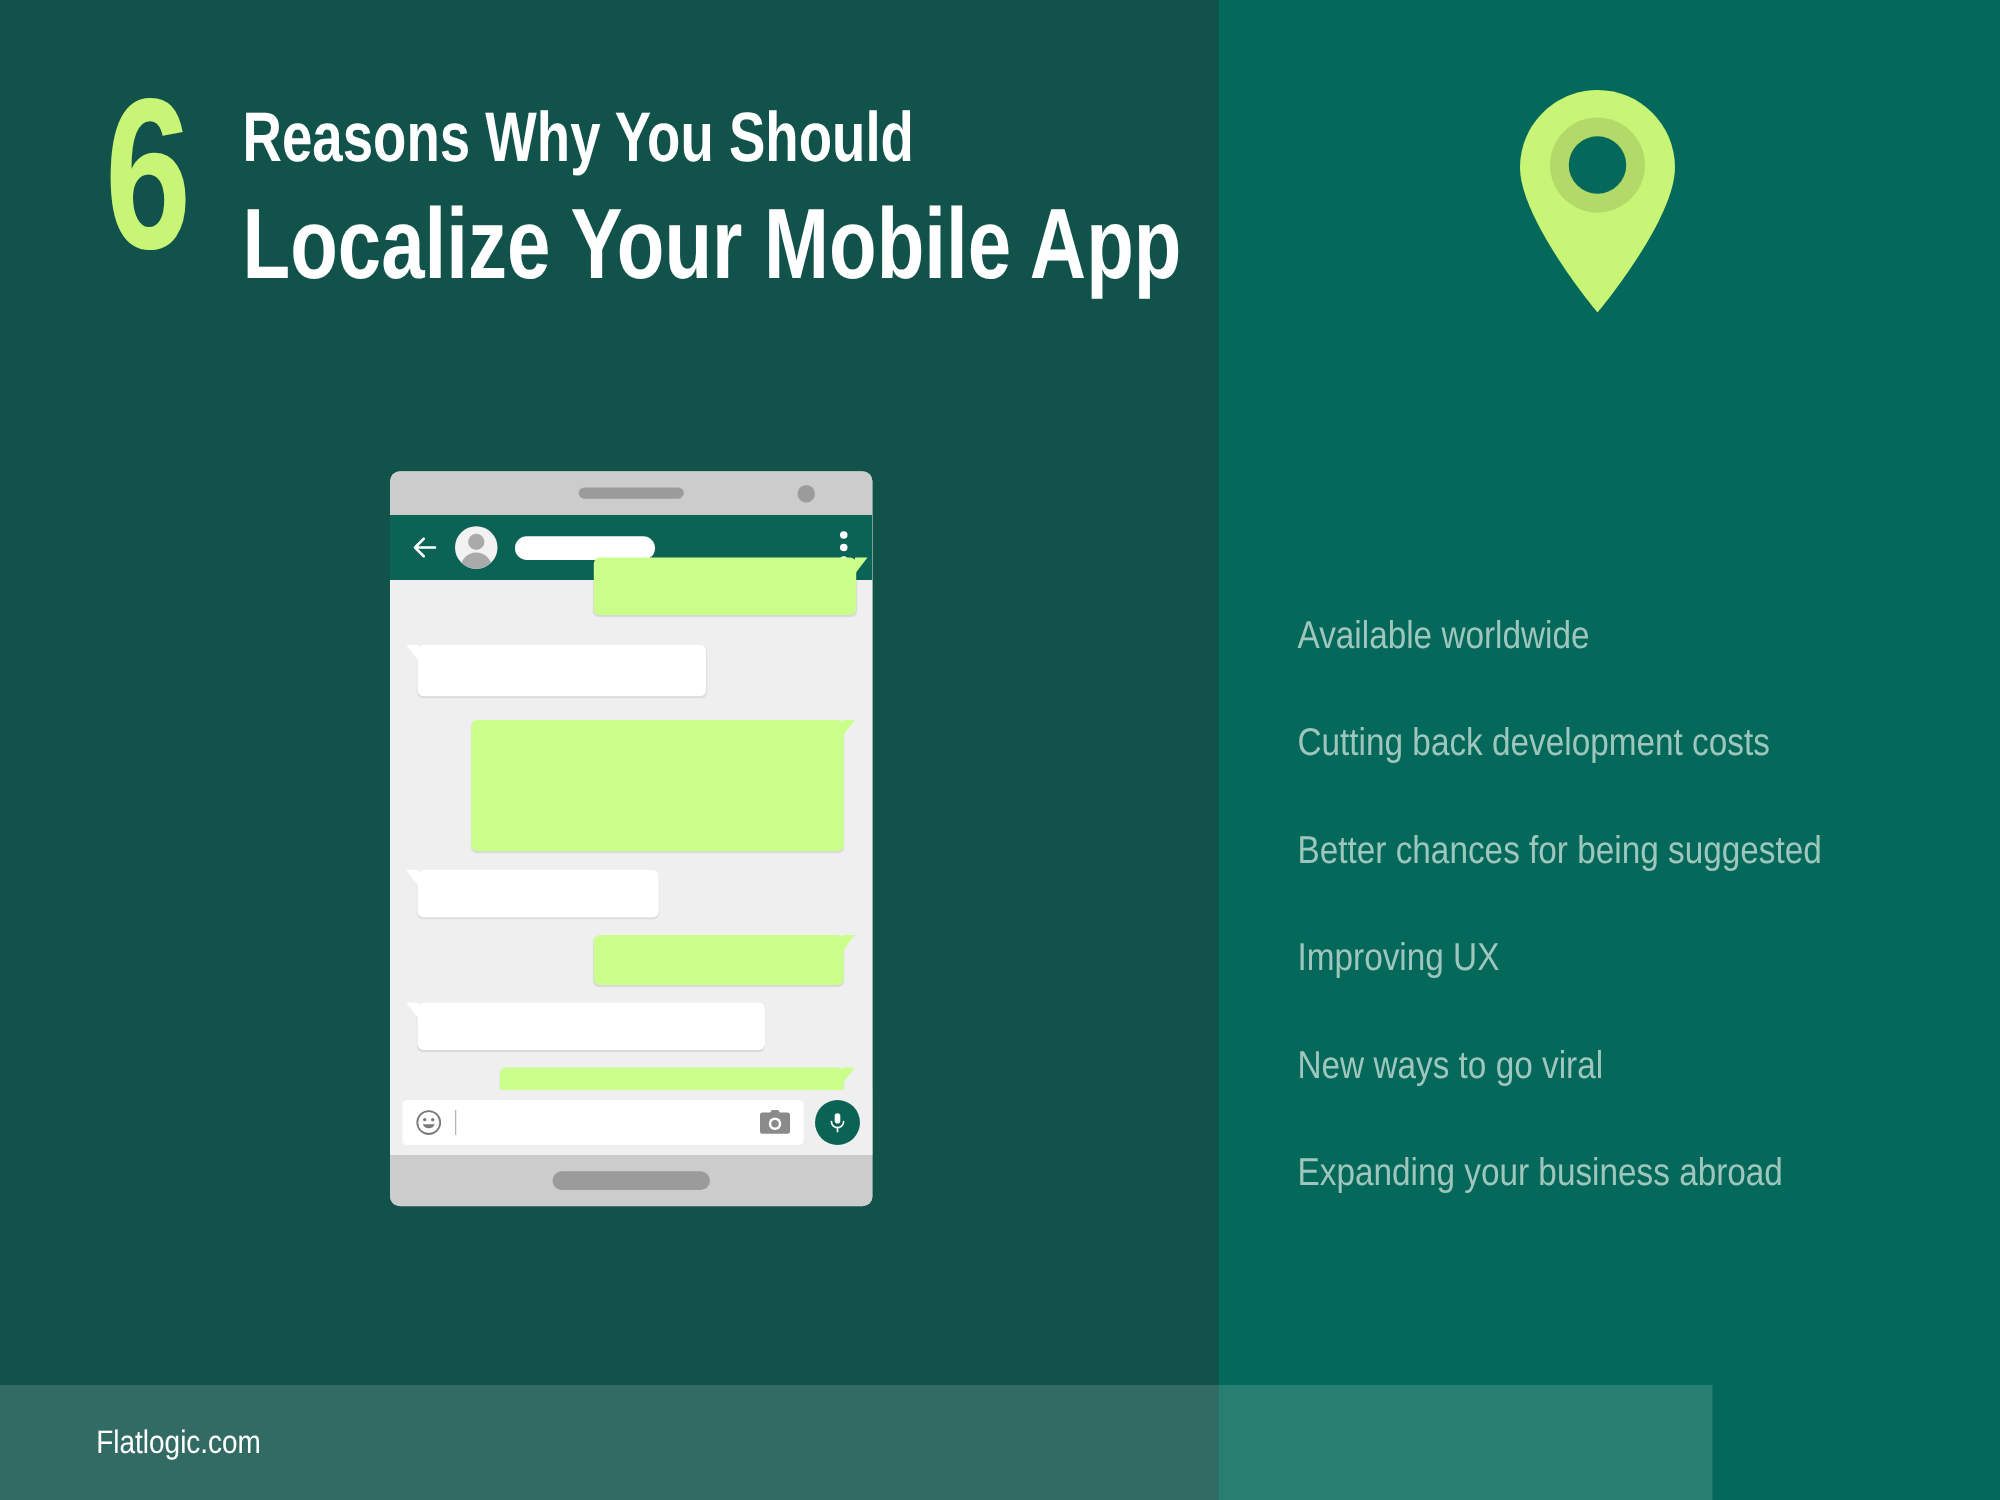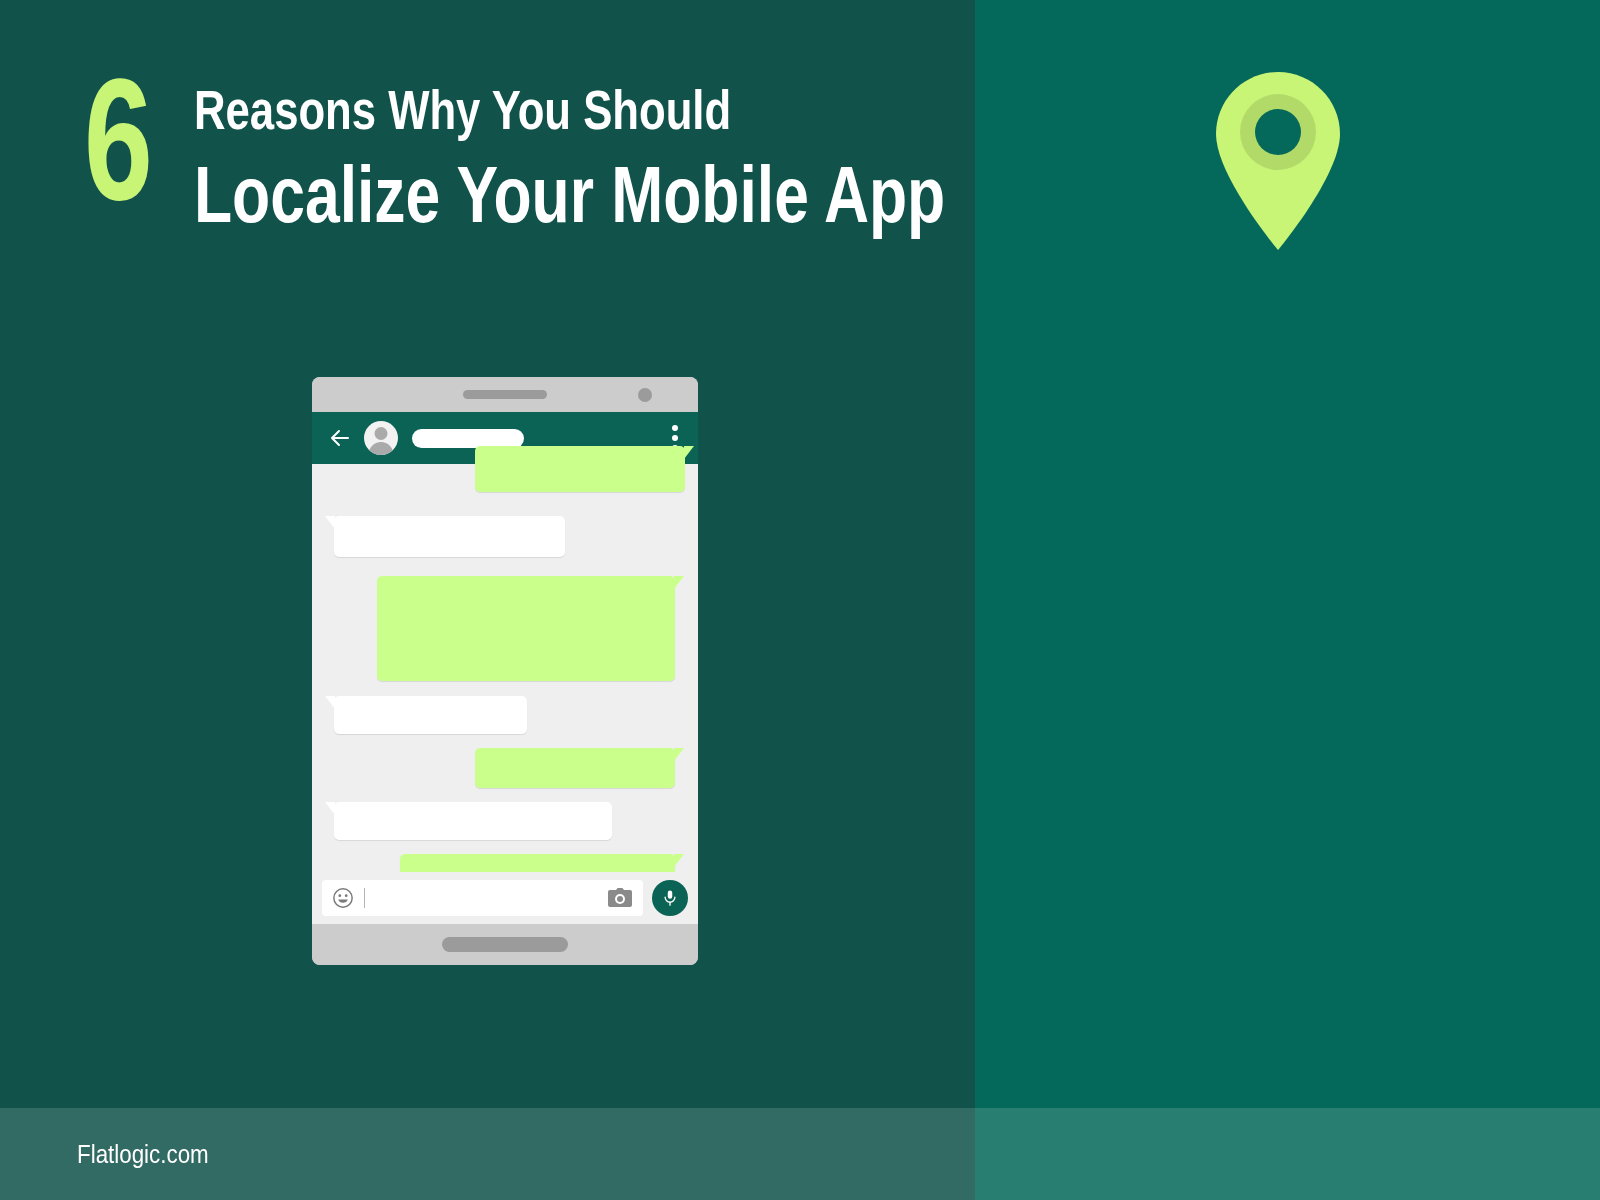--- a/index.html
+++ b/index.html
@@ -279,21 +279,21 @@
     transform: translateX(-50%);
     width: 126px; height: 15px;
     border-radius: 8px;
     background: #9b9b9b;
   }
 
   
   .footer {
     position: absolute;
     left: 0; bottom: 0;
-    width: 1600px; height: 92px;
+    width: 1370px; height: 92px;
     background: rgba(255,255,255,0.14);
     margin-top: 39px;
   }
   .footer-text {
     position: absolute;
     left: 77px; top: 50%;
     transform: translateY(-50%) scaleX(0.86);
     transform-origin: left center;
     color: #ffffff;
     font-size: 26px;
@@ -320,20 +320,28 @@
   </div>
 
   <div class="pin-wrap">
     <svg viewBox="0 0 124 178" width="124" height="178" xmlns="http://www.w3.org/2000/svg">
       <path d="M62 0 C27.8 0 0 27.8 0 62 C0 104 62 178 62 178 C62 178 124 104 124 62 C124 27.8 96.2 0 62 0 Z" fill="#c9f577"></path>
       <circle cx="62" cy="60" r="38" fill="#b2da68"></circle>
       <circle cx="62" cy="60" r="23" fill="#04695a"></circle>
     </svg>
   </div>
 
+  <div class="benefits">
+    <div class="benefit-item">Available worldwide</div>
+    <div class="benefit-item">Cutting back development costs</div>
+    <div class="benefit-item">Better chances for being suggested</div>
+    <div class="benefit-item">Improving UX</div>
+    <div class="benefit-item">New ways to go viral</div>
+    <div class="benefit-item">Expanding your business abroad</div>
+  </div>
 
   <div class="phone">
 
     <div class="phone-top-bezel">
       <div class="speaker"></div>
       <div class="front-camera"></div>
     </div>
 
     <div class="phone-screen">
 

